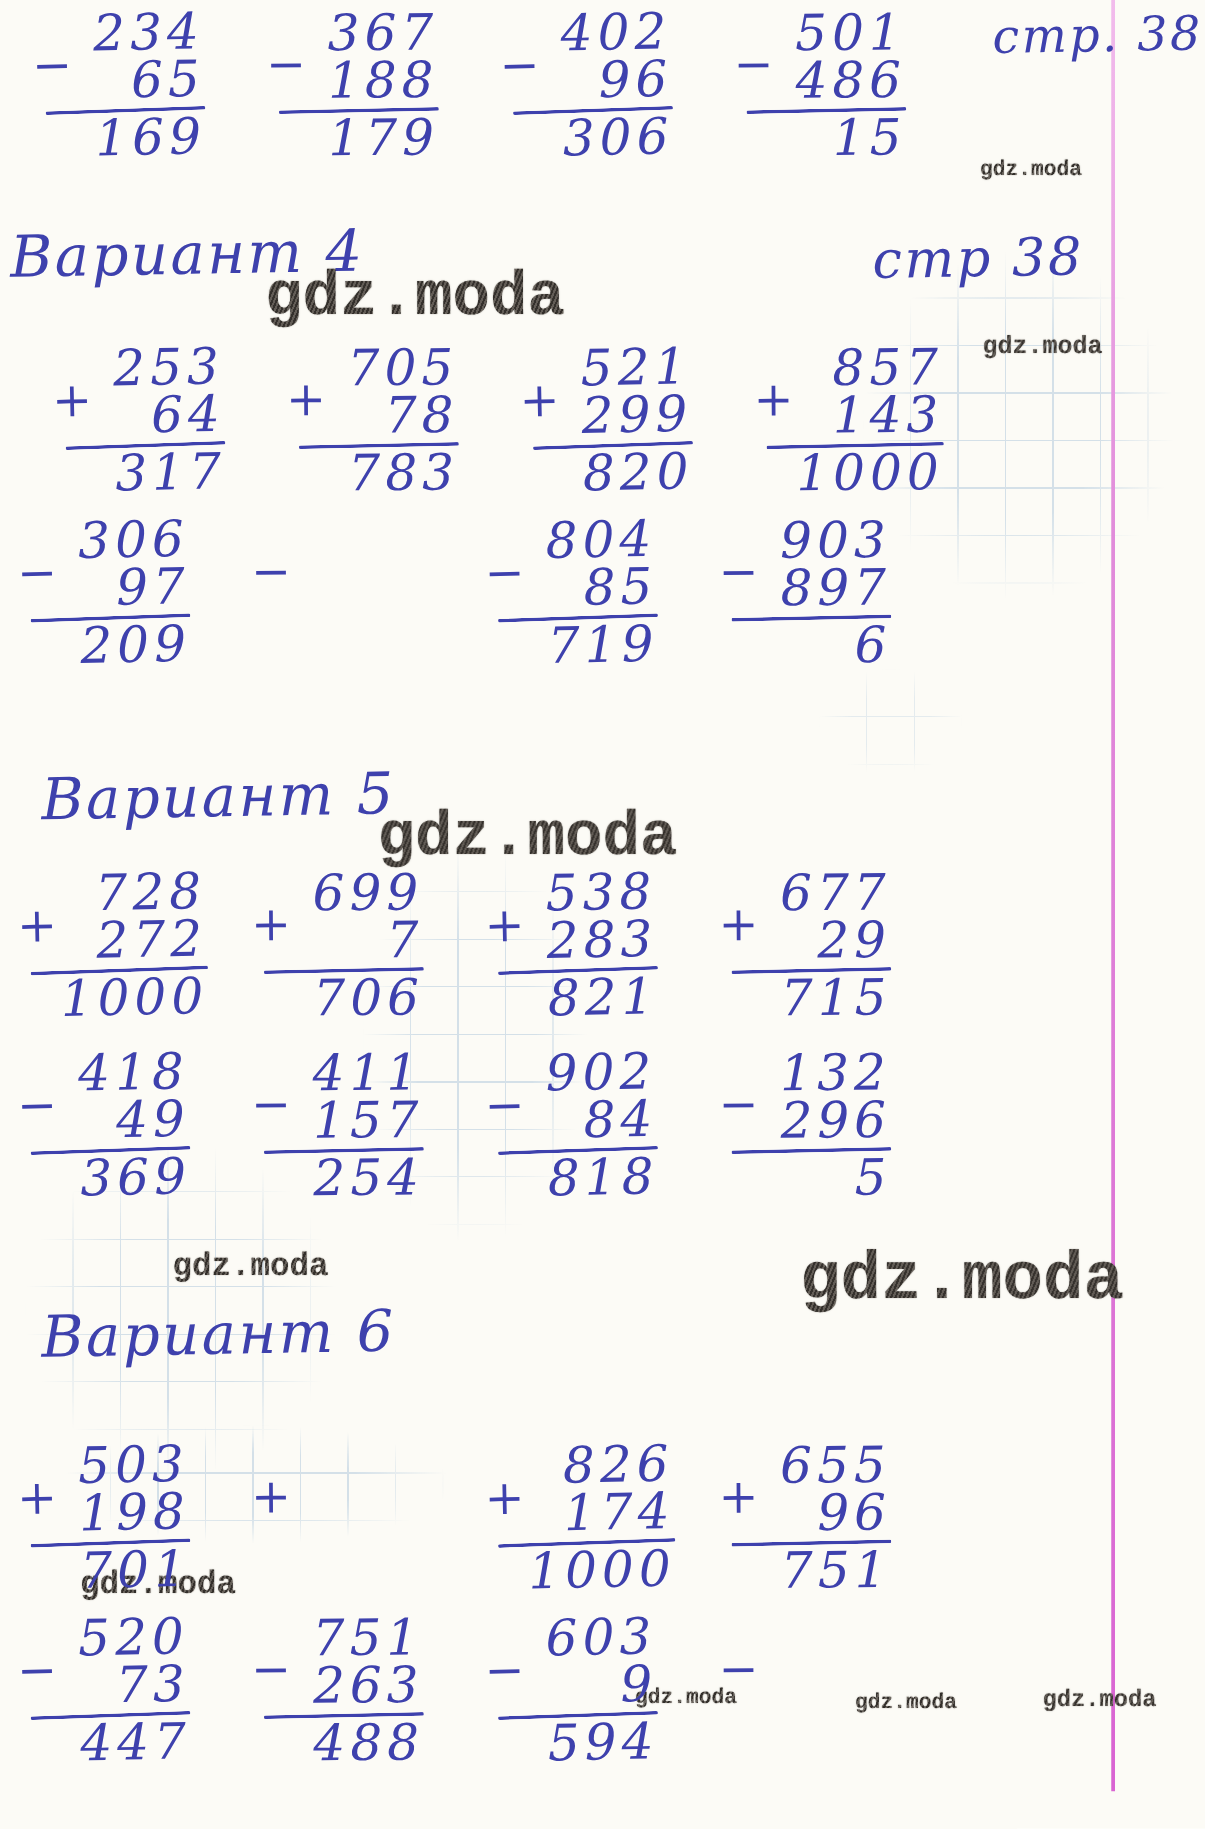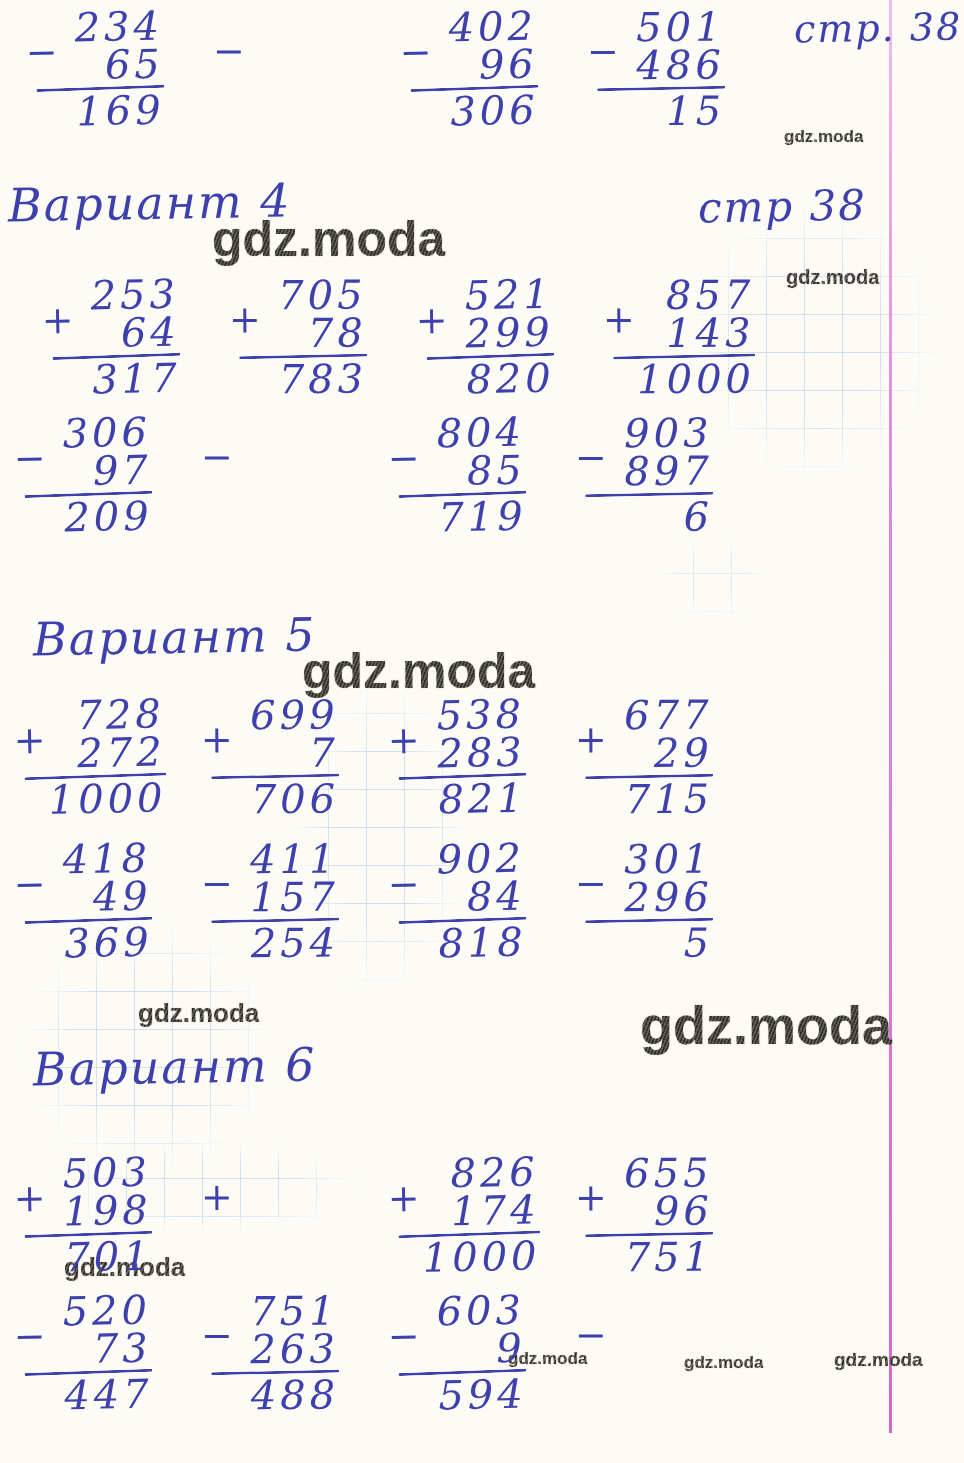--- a/index.html
+++ b/index.html
@@ -44,21 +44,21 @@
   }
   .script-header{position:absolute;letter-spacing:2px;transform:rotate(-1deg);}
   .h-topref{left:794px;top:6px;font-size:38px;}
   .h-v4{left:8px;top:176px;font-size:46px;}
   .h-v4ref{left:698px;top:182px;font-size:42px;}
   .h-v5{left:33px;top:610px;font-size:46px;}
   .h-v6{left:33px;top:1040px;font-size:46px;}
   
   .wm{
     position:absolute;
-    font-family:Liberation Sans, sans-serif;font-weight:700;font-style:normal;
+    font-family:Liberation Mono, monospace;font-weight:700;font-style:normal;
     color:var(--wm);white-space:nowrap;letter-spacing:0;
     text-shadow:0 0 1px rgba(60,55,50,.55);
   }
   @supports ((-webkit-background-clip:text) or (background-clip:text)){
     .wm{
       background:repeating-linear-gradient(112deg,#2c2926 0 1.6px,#938d85 1.6px 3.2px);
       -webkit-background-clip:text;background-clip:text;color:transparent;
     }
   }
   .wm-big{font-size:50px;}
@@ -139,20 +139,26 @@
             <div class="num top">234</div>
             <div class="num bot">65</div>
             <div class="rule"></div>
             <div class="num res">169</div>
           </div>
         </div>
       </div>
       <div class="slot">
         <div class="problem">
           <span class="op">−</span>
+          <div class="cols">
+            <div class="num top">367</div>
+            <div class="num bot">188</div>
+            <div class="rule"></div>
+            <div class="num res">179</div>
+          </div>
         </div>
       </div>
       <div class="slot">
         <div class="problem">
           <span class="op">−</span>
           <div class="cols">
             <div class="num top">402</div>
             <div class="num bot">96</div>
             <div class="rule"></div>
             <div class="num res">306</div>
@@ -334,21 +340,21 @@
             <div class="num bot">84</div>
             <div class="rule"></div>
             <div class="num res">818</div>
           </div>
         </div>
       </div>
       <div class="slot">
         <div class="problem">
           <span class="op">−</span>
           <div class="cols">
-            <div class="num top">301</div>
+            <div class="num top">132</div>
             <div class="num bot">296</div>
             <div class="rule"></div>
             <div class="num res">5</div>
           </div>
         </div>
       </div>
     </div>
   <div class="row" data-row-index="5">
       <div class="slot">
         <div class="problem">

